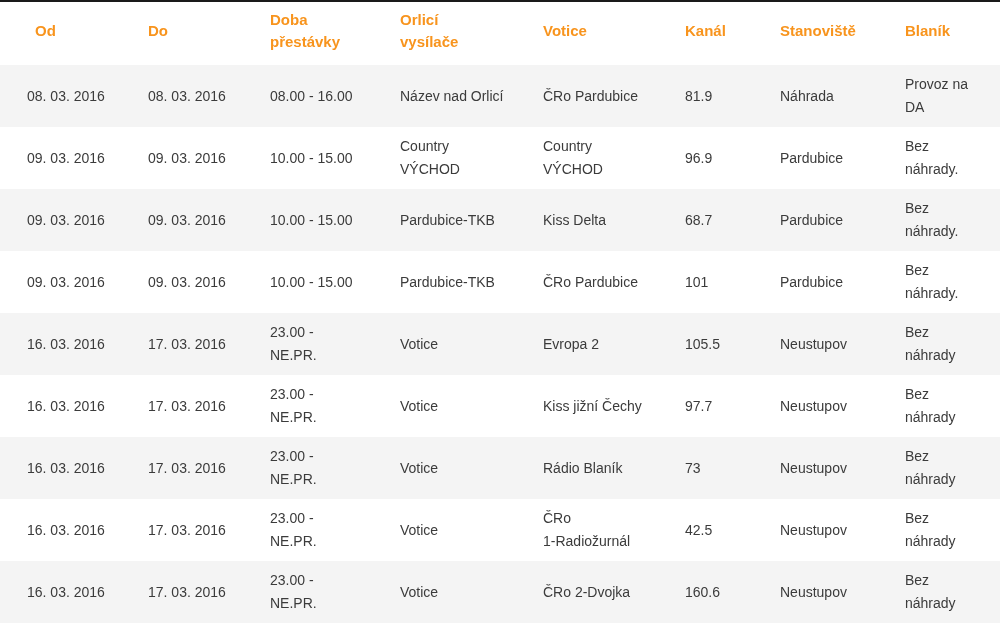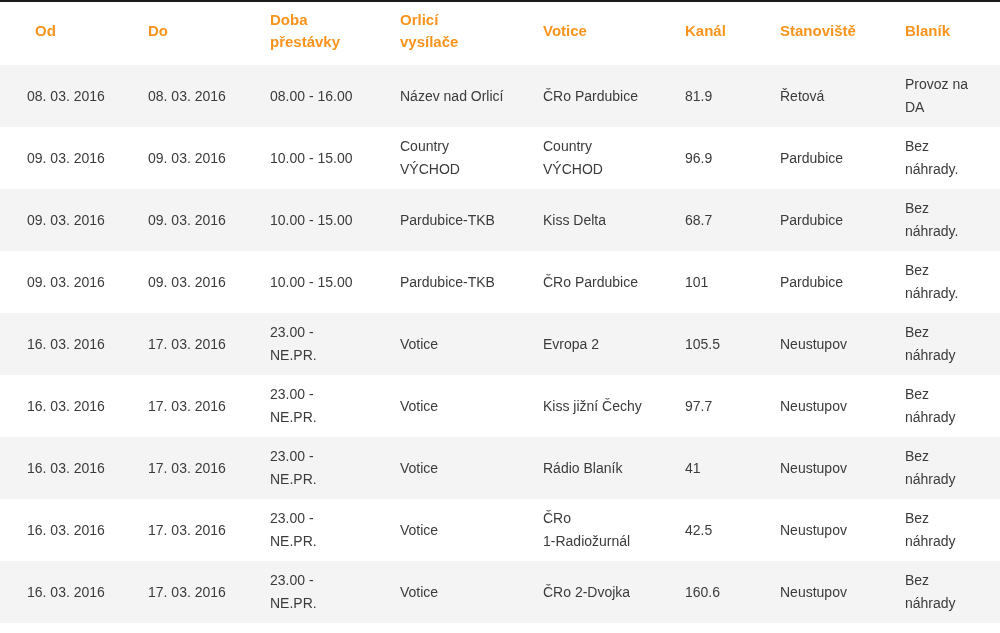--- a/index.html
+++ b/index.html
@@ -92,21 +92,21 @@
       </tr>
     </thead>
     <tbody id="table-body">
         <tr class="alt">
           <td>08. 03. 2016</td>
           <td>08. 03. 2016</td>
           <td>08.00 - 16.00</td>
           <td>Název nad Orlicí</td>
           <td>ČRo Pardubice</td>
           <td>81.9</td>
-          <td>Řetová</td>
+          <td>Náhrada</td>
           <td>Provoz na
 DA</td>
         </tr>
         <tr>
           <td>09. 03. 2016</td>
           <td>09. 03. 2016</td>
           <td>10.00 - 15.00</td>
           <td>Country
 VÝCHOD</td>
           <td>Country
@@ -162,21 +162,21 @@
           <td>Bez
 náhrady</td>
         </tr>
         <tr class="alt">
           <td>16. 03. 2016</td>
           <td>17. 03. 2016</td>
           <td>23.00 -
 NE.PR.</td>
           <td>Votice</td>
           <td>Rádio Blaník</td>
-          <td>41</td>
+          <td>73</td>
           <td>Neustupov</td>
           <td>Bez
 náhrady</td>
         </tr>
         <tr>
           <td>16. 03. 2016</td>
           <td>17. 03. 2016</td>
           <td>23.00 -
 NE.PR.</td>
           <td>Votice</td>

